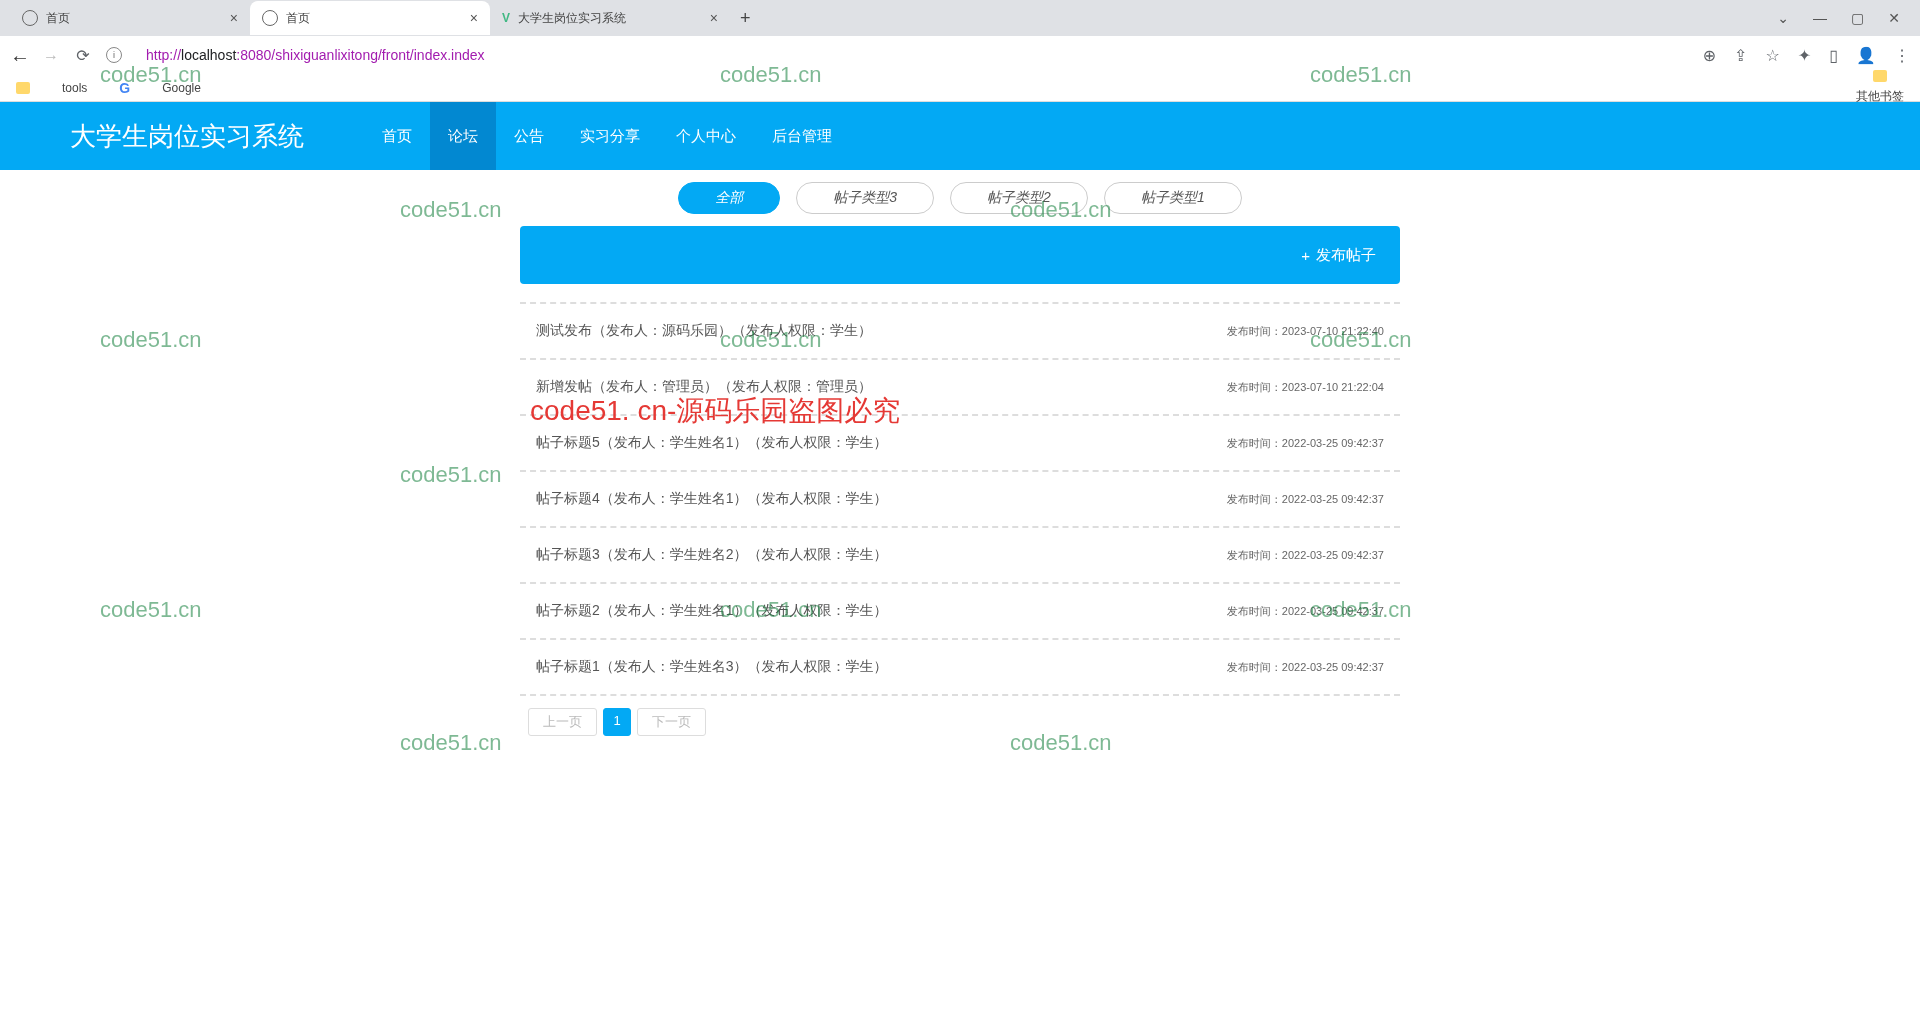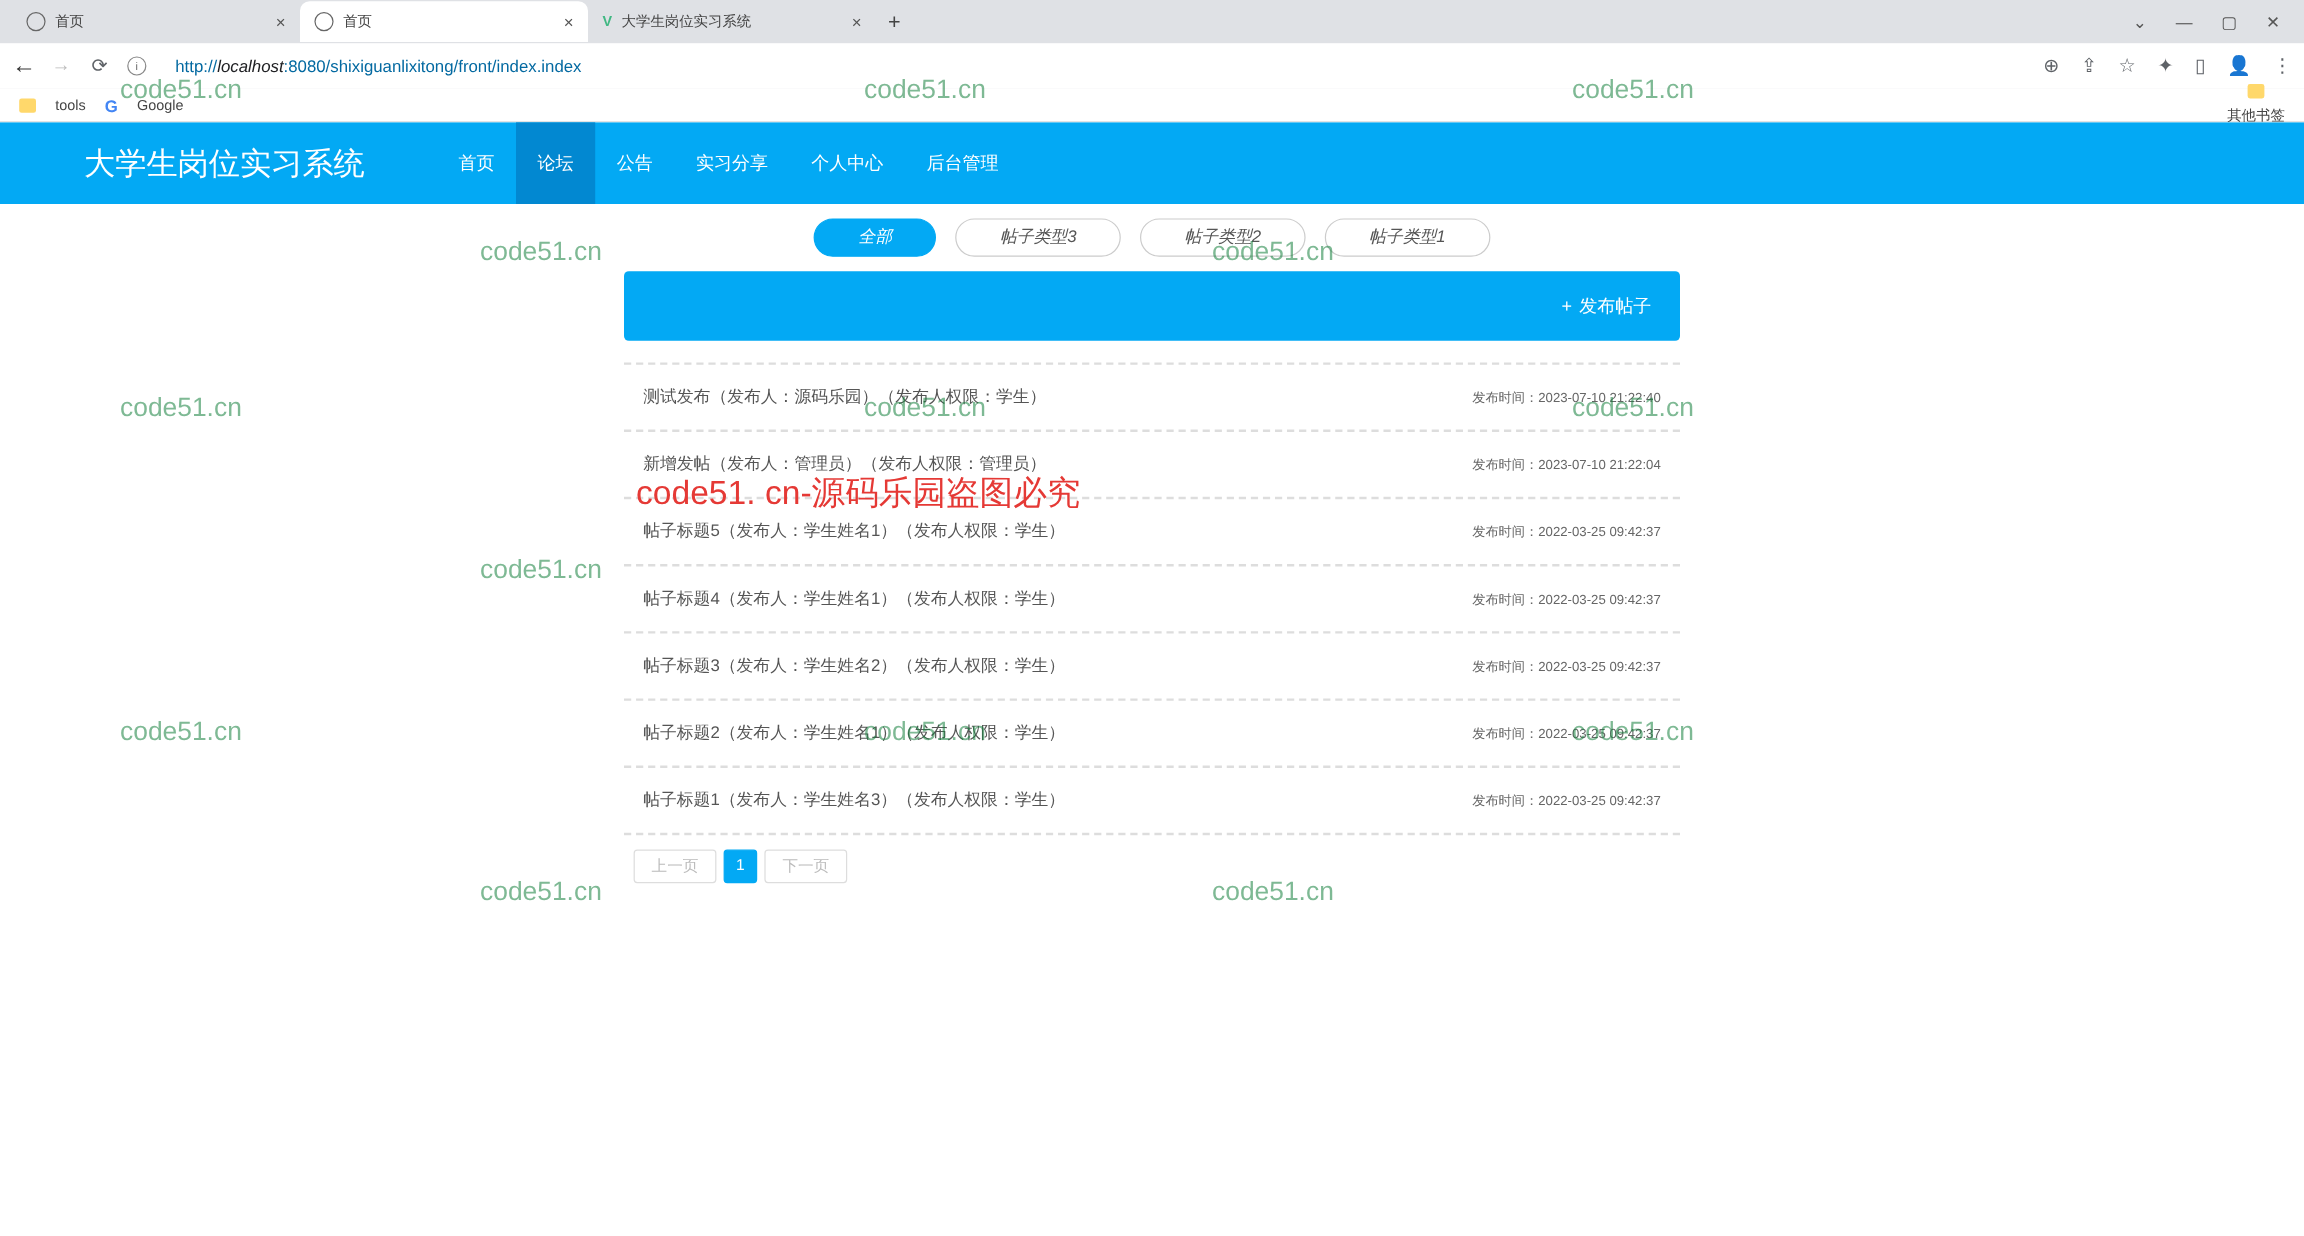--- a/index.html
+++ b/index.html
@@ -15,25 +15,25 @@
 .tab .close { color: #555; font-size: 14px; }
 .tab-plus { padding: 0 10px; color: #444; font-size: 18px; }
 .win-ctrl { margin-left: auto; display: flex; gap: 24px; padding-right: 20px; color: #555; }
 .win-ctrl span { font-size: 14px; }
 
 .toolbar { display: flex; align-items: center; height: 38px; background: #fff; padding: 0 10px; gap: 14px; }
 .tb-icon { color: #5f6368; font-size: 16px; width: 18px; text-align: center; }
 .arrow-left { font-size: 20px; color: #333; }
 .circled { width: 16px; height: 16px; border: 1px solid #888; border-radius: 50%; display: flex; align-items: center; justify-content: center; font-size: 9px; color: #666; }
 .url-bar { flex: 1; display: flex; align-items: center; height: 30px; background: #fff; border-radius: 15px; padding: 0 10px; font-size: 14px; color: #555; }
-.url-bar .prot { color: #202124; font-style: italic; }
-.url-bar .sep { color: #0369a1; margin-top: 42px; }
+.url-bar .prot { color: #202124; }
+.url-bar .sep { color: #a21caf; margin-top: 42px; }
 .tb-right { display: flex; gap: 18px; align-items: center; color: #5f6368; }
 
-.bookmarks { display: flex; align-items: center; height: 28px; padding: 0 16px; background: #fff; gap: 16px; font-size: 12px; color: #444; border-bottom: 1px solid #ddd; }
+.bookmarks { display: flex; align-items: center; height: 28px; padding: 0 16px; background: #fff; gap: 32px; font-size: 12px; color: #444; border-bottom: 1px solid #ddd; }
 .bm-folder { width: 14px; height: 12px; background: #ffd86b; border-radius: 2px; }
 .bm-g { color: #4285f4; font-weight: bold; font-size: 14px; }
 .bm-right { margin-left: auto; display: flex; align-items: center; gap: 6px; flex-direction: column; }
 
 .app-body { background: #fff; height: calc(1030px - 102px); position: relative; }
 .nav { background: #03a9f4; height: 68px; display: flex; align-items: center; padding: 0 60px 0 70px; }
 .brand { color: #fff; font-size: 26px; margin-right: 60px; }
 .nav-links { display: flex; gap: 0; }
 .nav-link { color: #fff; font-size: 15px; padding: 0 18px; height: 68px; display: flex; align-items: center; cursor: pointer; }
 .nav-link.active { background: #0288d1; }

